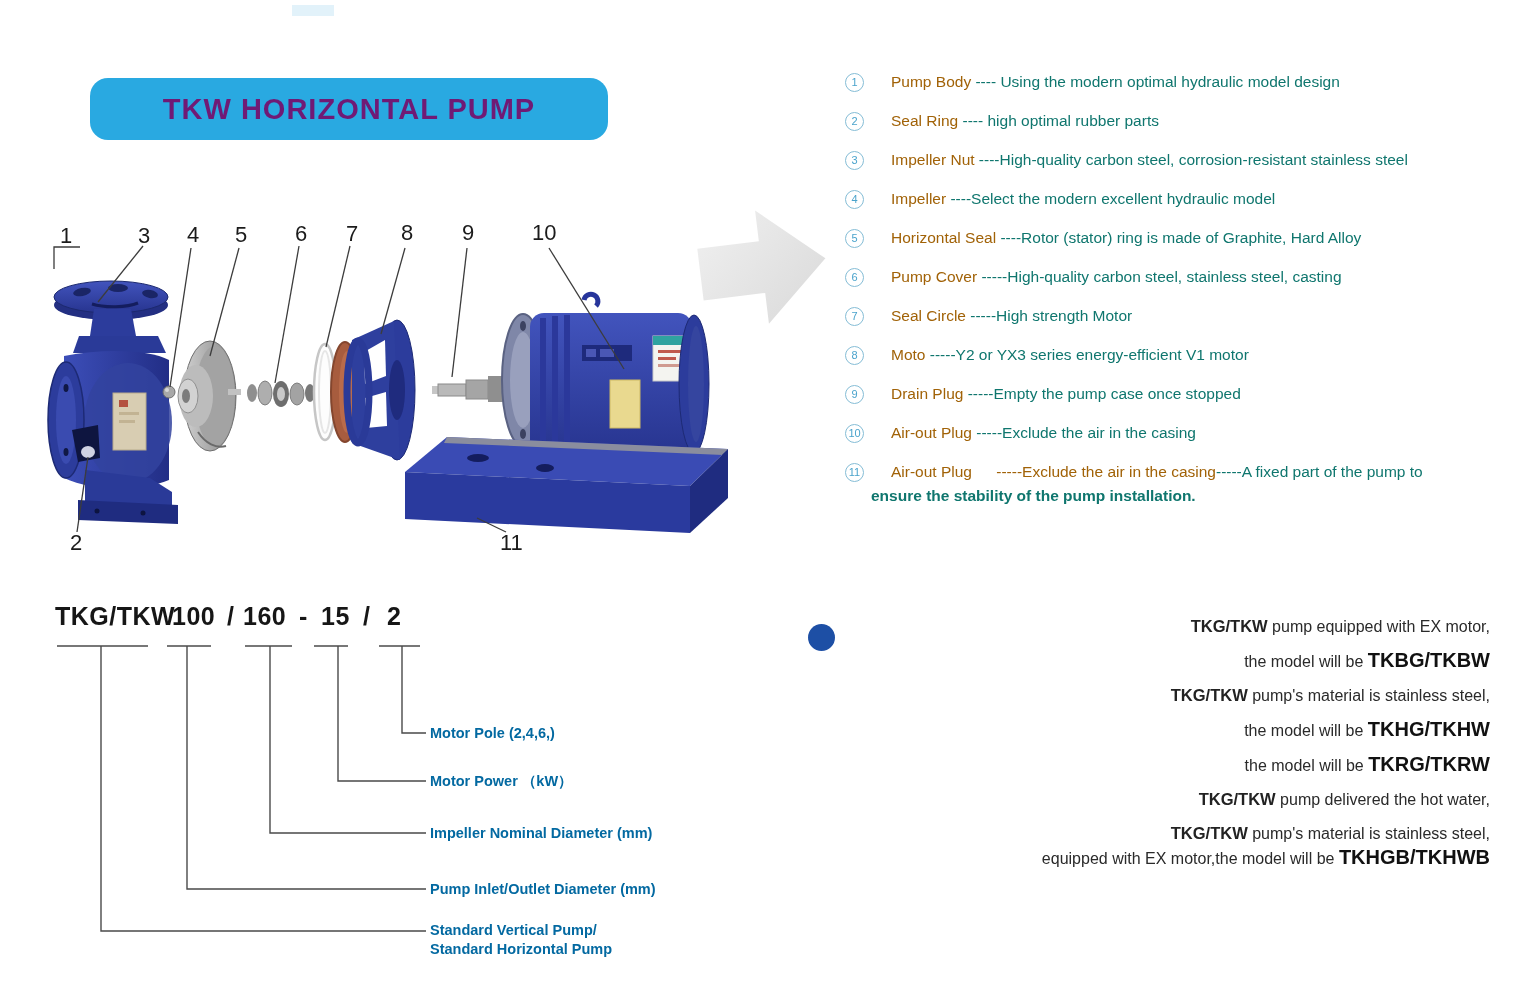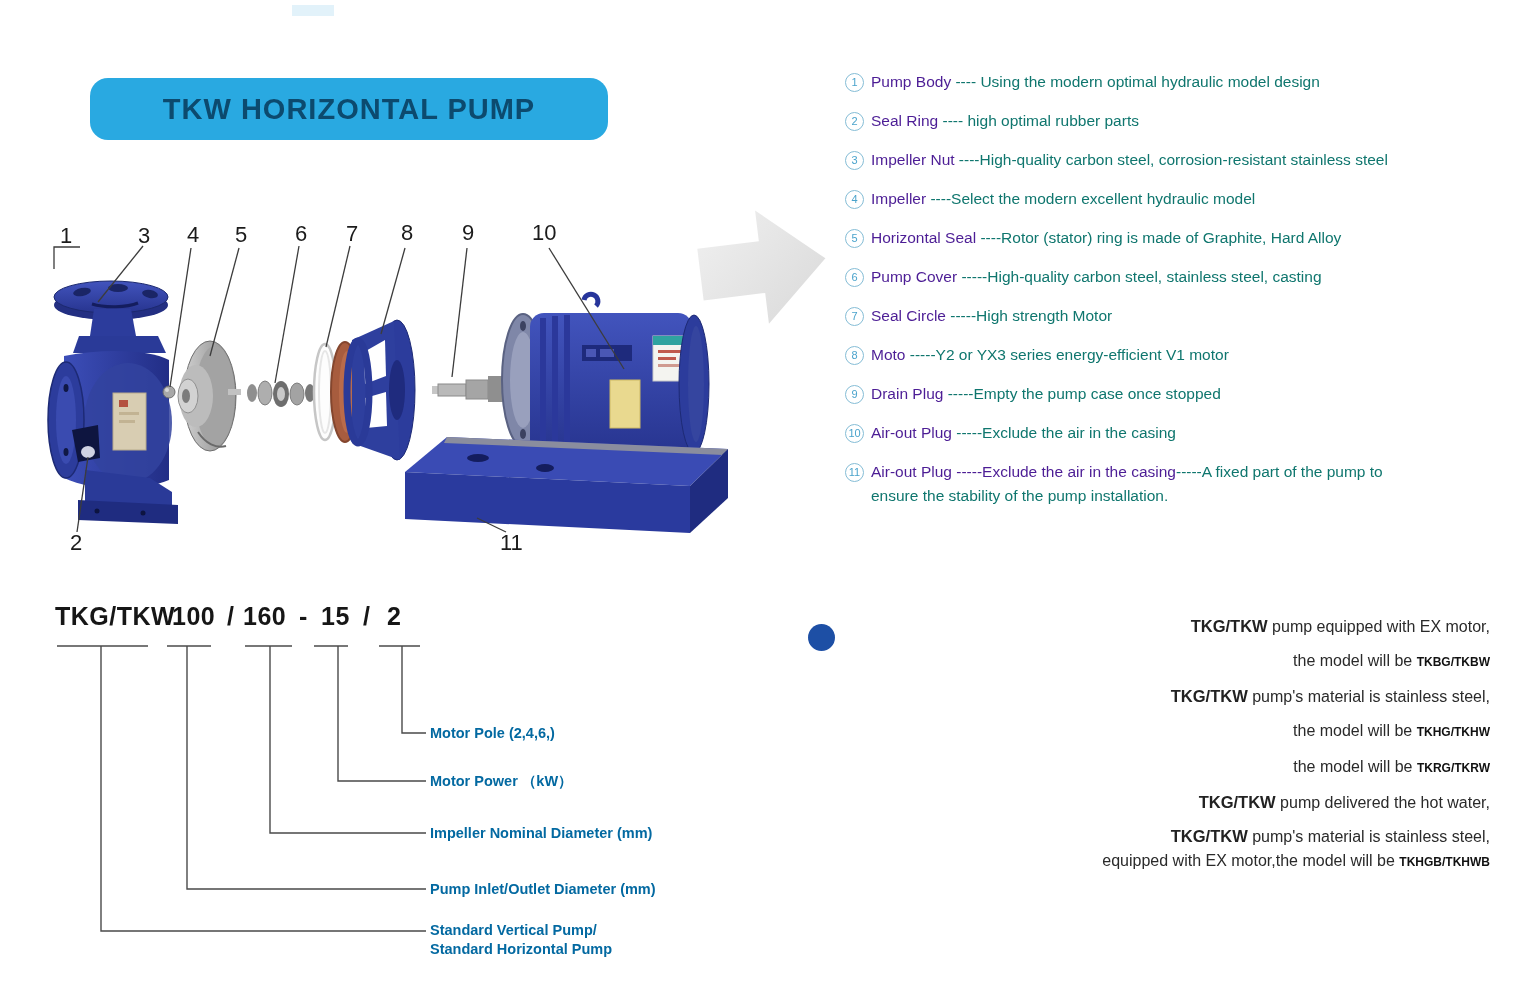--- a/index.html
+++ b/index.html
@@ -2,48 +2,48 @@
 <html><head>
 <meta charset="utf-8">
 <style>
   html,body{margin:0;padding:0;background:#fff;}
   .page{position:relative;width:1513px;height:1000px;background:#ffffff;overflow:hidden;
         font-family:"Liberation Sans",sans-serif;color:#2e2e2e;}
   .top-accent{position:absolute;left:292px;top:5px;width:42px;height:11px;background:#cfe9f7;opacity:.6;}
   
   .banner{position:absolute;left:90px;top:78px;width:518px;height:62px;background:#29a9e1;
           border-radius:18px;text-align:center;line-height:62px;}
-  .banner span{color:#0c4a6e;font-size:29px;font-weight:bold;letter-spacing:1px;}
+  .banner span{color:#701a75;font-size:29px;font-weight:bold;letter-spacing:1px;}
   
   #parts-list{position:absolute;left:845px;top:70px;width:648px;}
   .pitem{display:flex;align-items:flex-start;margin-bottom:15px;line-height:24px;font-size:15.5px;}
   .pnum{flex:0 0 17px;width:17px;height:17px;margin:3px 7px 0 0;border:1px solid #85bdd6;border-radius:50%;
         color:#4aa3cc;font-size:11px;line-height:17px;text-align:center;}
   .ptext{flex:1;}
-  .pname,.pname-ext{color:#4c1d95;}
+  .pname,.pname-ext{color:#a16207;margin-left:20px;}
   .pdesc,.pdesc2{color:#0f766e;}
-  .pdesc2{display:block;}
+  .pdesc2{display:block;font-weight:bold;}
   
   .mtoken{position:absolute;top:602px;font-size:25px;font-weight:bold;color:#161616;letter-spacing:.5px;}
   .mtoken-0{left:55px}.mtoken-1{left:172px}.mtoken-2{left:227px}.mtoken-3{left:243px}
   .mtoken-4{left:299px}.mtoken-5{left:321px}.mtoken-6{left:363px}.mtoken-7{left:387px}
   #breakdown-labels div{position:absolute;left:430px;font-size:14.5px;font-weight:bold;color:#0369a1;line-height:19px;}
   #breakdown-labels div:nth-child(1){top:724px}
   #breakdown-labels div:nth-child(2){top:772px}
   #breakdown-labels div:nth-child(3){top:824px}
   #breakdown-labels div:nth-child(4){top:880px}
   #breakdown-labels div:nth-child(5){top:921px}
   #breakdown-labels .l2{display:block;}
   
   .note-bullet{position:absolute;left:808px;top:624px;width:27px;height:27px;border-radius:50%;background:#1d4fa5;}
   #notes{position:absolute;left:845px;top:618px;width:645px;}
   .note-line{line-height:17px;margin-bottom:17px;font-size:16px;color:#2a2a2a;text-align:right;}
   .note-line:nth-child(7){margin-bottom:7px;}
   .note-line .head{font-size:16.5px;font-weight:600;color:#222;}
-  .note-line .model{font-size:12px;font-weight:bold;color:#111;}
+  .note-line .model{font-size:20px;font-weight:bold;color:#111;}
   svg{position:absolute;left:0;top:0;pointer-events:none;}
 </style>
 </head>
 <body>
 
 <div class="page">
 
   <div class="top-accent"></div>
 
   <div class="banner">

